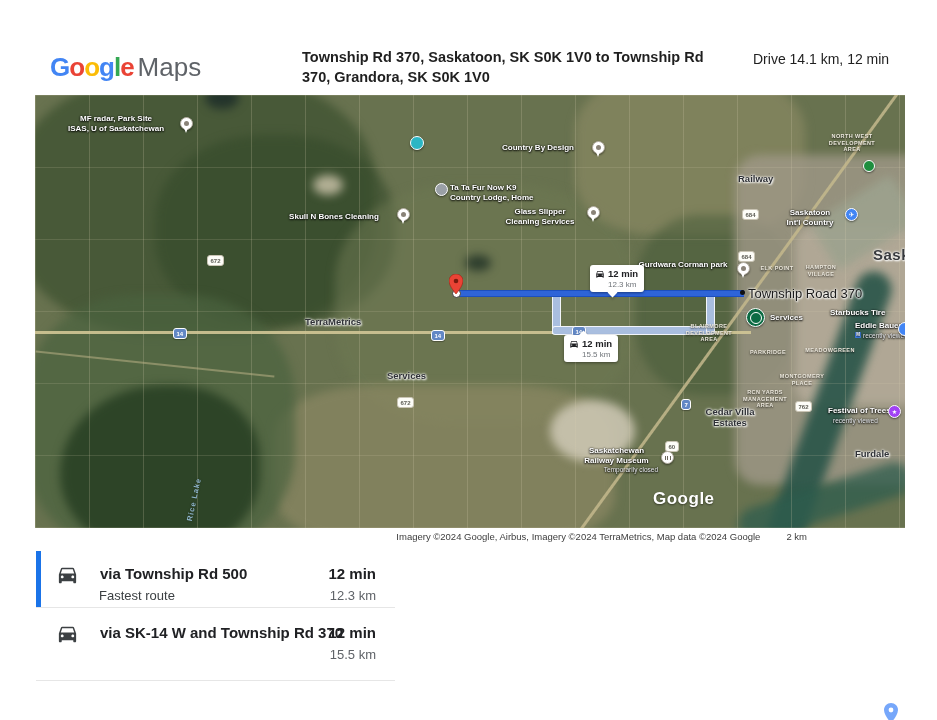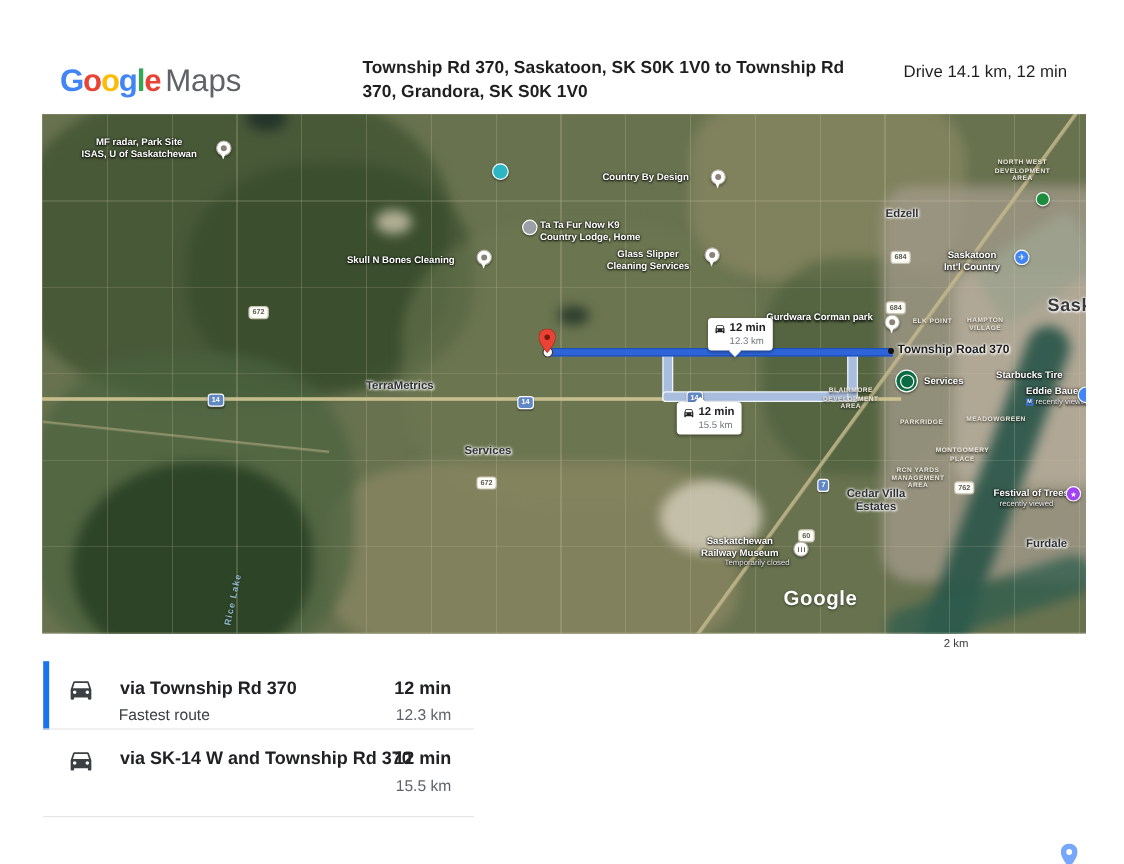--- a/index.html
+++ b/index.html
@@ -54,21 +54,21 @@
         display:flex;align-items:center;justify-content:center;color:#fff}
   .sbux{position:absolute;width:17px;height:17px;border-radius:50%;background:#0c6b43;border:1.5px solid #fff;
         box-shadow:0 1px 2px rgba(0,0,0,.45);z-index:10}
   .sbux::after{content:"";position:absolute;inset:2.5px;border:1.5px solid #fff;border-radius:50%}
 
   
   .route-main{position:absolute;background:#2e64d8;border-top:1px solid #1c4fbe;border-bottom:1px solid #1c4fbe;z-index:6}
   .route-alt{position:absolute;background:#a9bedf;border:1px solid rgba(255,255,255,.85);z-index:5}
   .start-dot{position:absolute;width:7px;height:7px;background:#fff;border:1.5px solid #3a3a3a;border-radius:50%;z-index:11}
   .dest-dot{position:absolute;width:5px;height:5px;background:#111;border-radius:50%;z-index:11}
-  .dest-label{position:absolute;color:#1b1b1b;font-size:10px;font-weight:700;white-space:nowrap;z-index:11;
+  .dest-label{position:absolute;color:#1b1b1b;font-size:13px;font-weight:400;white-space:nowrap;z-index:11;
         text-shadow:0 0 2px #fff,0 0 3px #fff,1px 1px 2px rgba(255,255,255,.95)}
 
   .callout{position:absolute;background:#fff;border-radius:3px;box-shadow:0 1px 3px rgba(0,0,0,.4);
         padding:3px 6px 3px 5px;z-index:30}
   .callout .row1{display:flex;align-items:center;gap:3px;font-size:9.5px;font-weight:700;color:#202124;white-space:nowrap}
   .callout .dist{font-size:8px;color:#70757a;margin-top:1px;padding-left:13px;white-space:nowrap}
   .callout.down::after{content:"";position:absolute;left:19px;bottom:-3.5px;width:7px;height:7px;background:#fff;
         transform:rotate(45deg);box-shadow:2px 2px 2px rgba(0,0,0,.12)}
   .callout.up::before{content:"";position:absolute;left:16px;top:-3.5px;width:7px;height:7px;background:#fff;
         transform:rotate(45deg);box-shadow:-1px -1px 1px rgba(0,0,0,.08)}
@@ -233,21 +233,21 @@
 
   <div class="poi r" style="left:540px;top:351px;width:83px">
     <div>Saskatchewan</div>
     <div>Railway Museum</div>
     <div class="sub" style="justify-content:flex-end">Temporarily closed</div>
     </div>
   <div class="circ" style="left:626px;top:356px;width:11px;height:11px;background:#fff;border-color:#b3ada0">
       <span style="width:6px;height:4px;background:repeating-linear-gradient(90deg,#6c675c 0 1px,transparent 1px 2.5px)"></span>
     </div>
 
-  <div class="place" style="left:703px;top:78px">Edzell</div>
+  <div class="place" style="left:703px;top:78px">Railway</div>
   <div class="place" style="left:270px;top:221px">TerraMetrics</div>
   <div class="place" style="left:352px;top:275px">Services</div>
   <div class="place" style="left:820px;top:353px">Furdale</div>
   <div class="place city" style="left:838px;top:151px">Saskatoon</div>
   <div class="lake-label" style="left:150px;top:425px">Rice Lake</div>
 
   <div class="area" style="left:817px;top:38px">
     <div>NORTH WEST</div>
       <div>DEVELOPMENT</div>
       <div>AREA</div>
@@ -281,31 +281,32 @@
     </div>
   <div class="area dark" style="left:695px;top:311px">
     <div>Cedar Villa</div>
       <div>Estates</div>
     </div>
 
   <div class="watermark" style="left:618px;top:394px">Google</div>
 </div>
 
 <div class="abs attrib">
+  <span>Imagery ©2024 Google, Airbus, Imagery ©2024 TerraMetrics, Map data ©2024 Google</span>
   <span>2 km</span>
 </div>
 
 <div class="abs sel-bar"></div>
 
 <div class="abs car-ic" style="left:56px;top:563px">
   <svg width="23" height="23" viewBox="0 0 24 24">
       <path fill="#3c4043" d="M18.92 6.01C18.72 5.42 18.16 5 17.5 5h-11c-.66 0-1.21.42-1.42 1.01L3 12v8c0 .55.45 1 1 1h1c.55 0 1-.45 1-1v-1h12v1c0 .55.45 1 1 1h1c.55 0 1-.45 1-1v-8l-2.08-5.99zM6.5 16c-.83 0-1.5-.67-1.5-1.5S5.67 13 6.5 13s1.5.67 1.5 1.5S7.33 16 6.5 16zm11 0c-.83 0-1.5-.67-1.5-1.5s.67-1.5 1.5-1.5 1.5.67 1.5 1.5-.67 1.5-1.5 1.5zM5 11l1.5-4.5h11L19 11H5z"></path>
     </svg>
 </div>
-<div class="abs via" style="left:100px;top:565px">via Township Rd 370</div>
+<div class="abs via" style="left:100px;top:565px">via Township Rd 500</div>
 <div class="abs dur" style="left:300px;top:565px">12 min</div>
 <div class="abs note" style="left:99px;top:588px">Fastest route</div>
 <div class="abs dist-sm" style="left:300px;top:588px">12.3 km</div>
 <div class="divider" style="top:607px"></div>
 
 <div class="abs car-ic" style="left:56px;top:622px">
   <svg width="23" height="23" viewBox="0 0 24 24">
       <path fill="#3c4043" d="M18.92 6.01C18.72 5.42 18.16 5 17.5 5h-11c-.66 0-1.21.42-1.42 1.01L3 12v8c0 .55.45 1 1 1h1c.55 0 1-.45 1-1v-1h12v1c0 .55.45 1 1 1h1c.55 0 1-.45 1-1v-8l-2.08-5.99zM6.5 16c-.83 0-1.5-.67-1.5-1.5S5.67 13 6.5 13s1.5.67 1.5 1.5S7.33 16 6.5 16zm11 0c-.83 0-1.5-.67-1.5-1.5s.67-1.5 1.5-1.5 1.5.67 1.5 1.5-.67 1.5-1.5 1.5zM5 11l1.5-4.5h11L19 11H5z"></path>
     </svg>
 </div>

